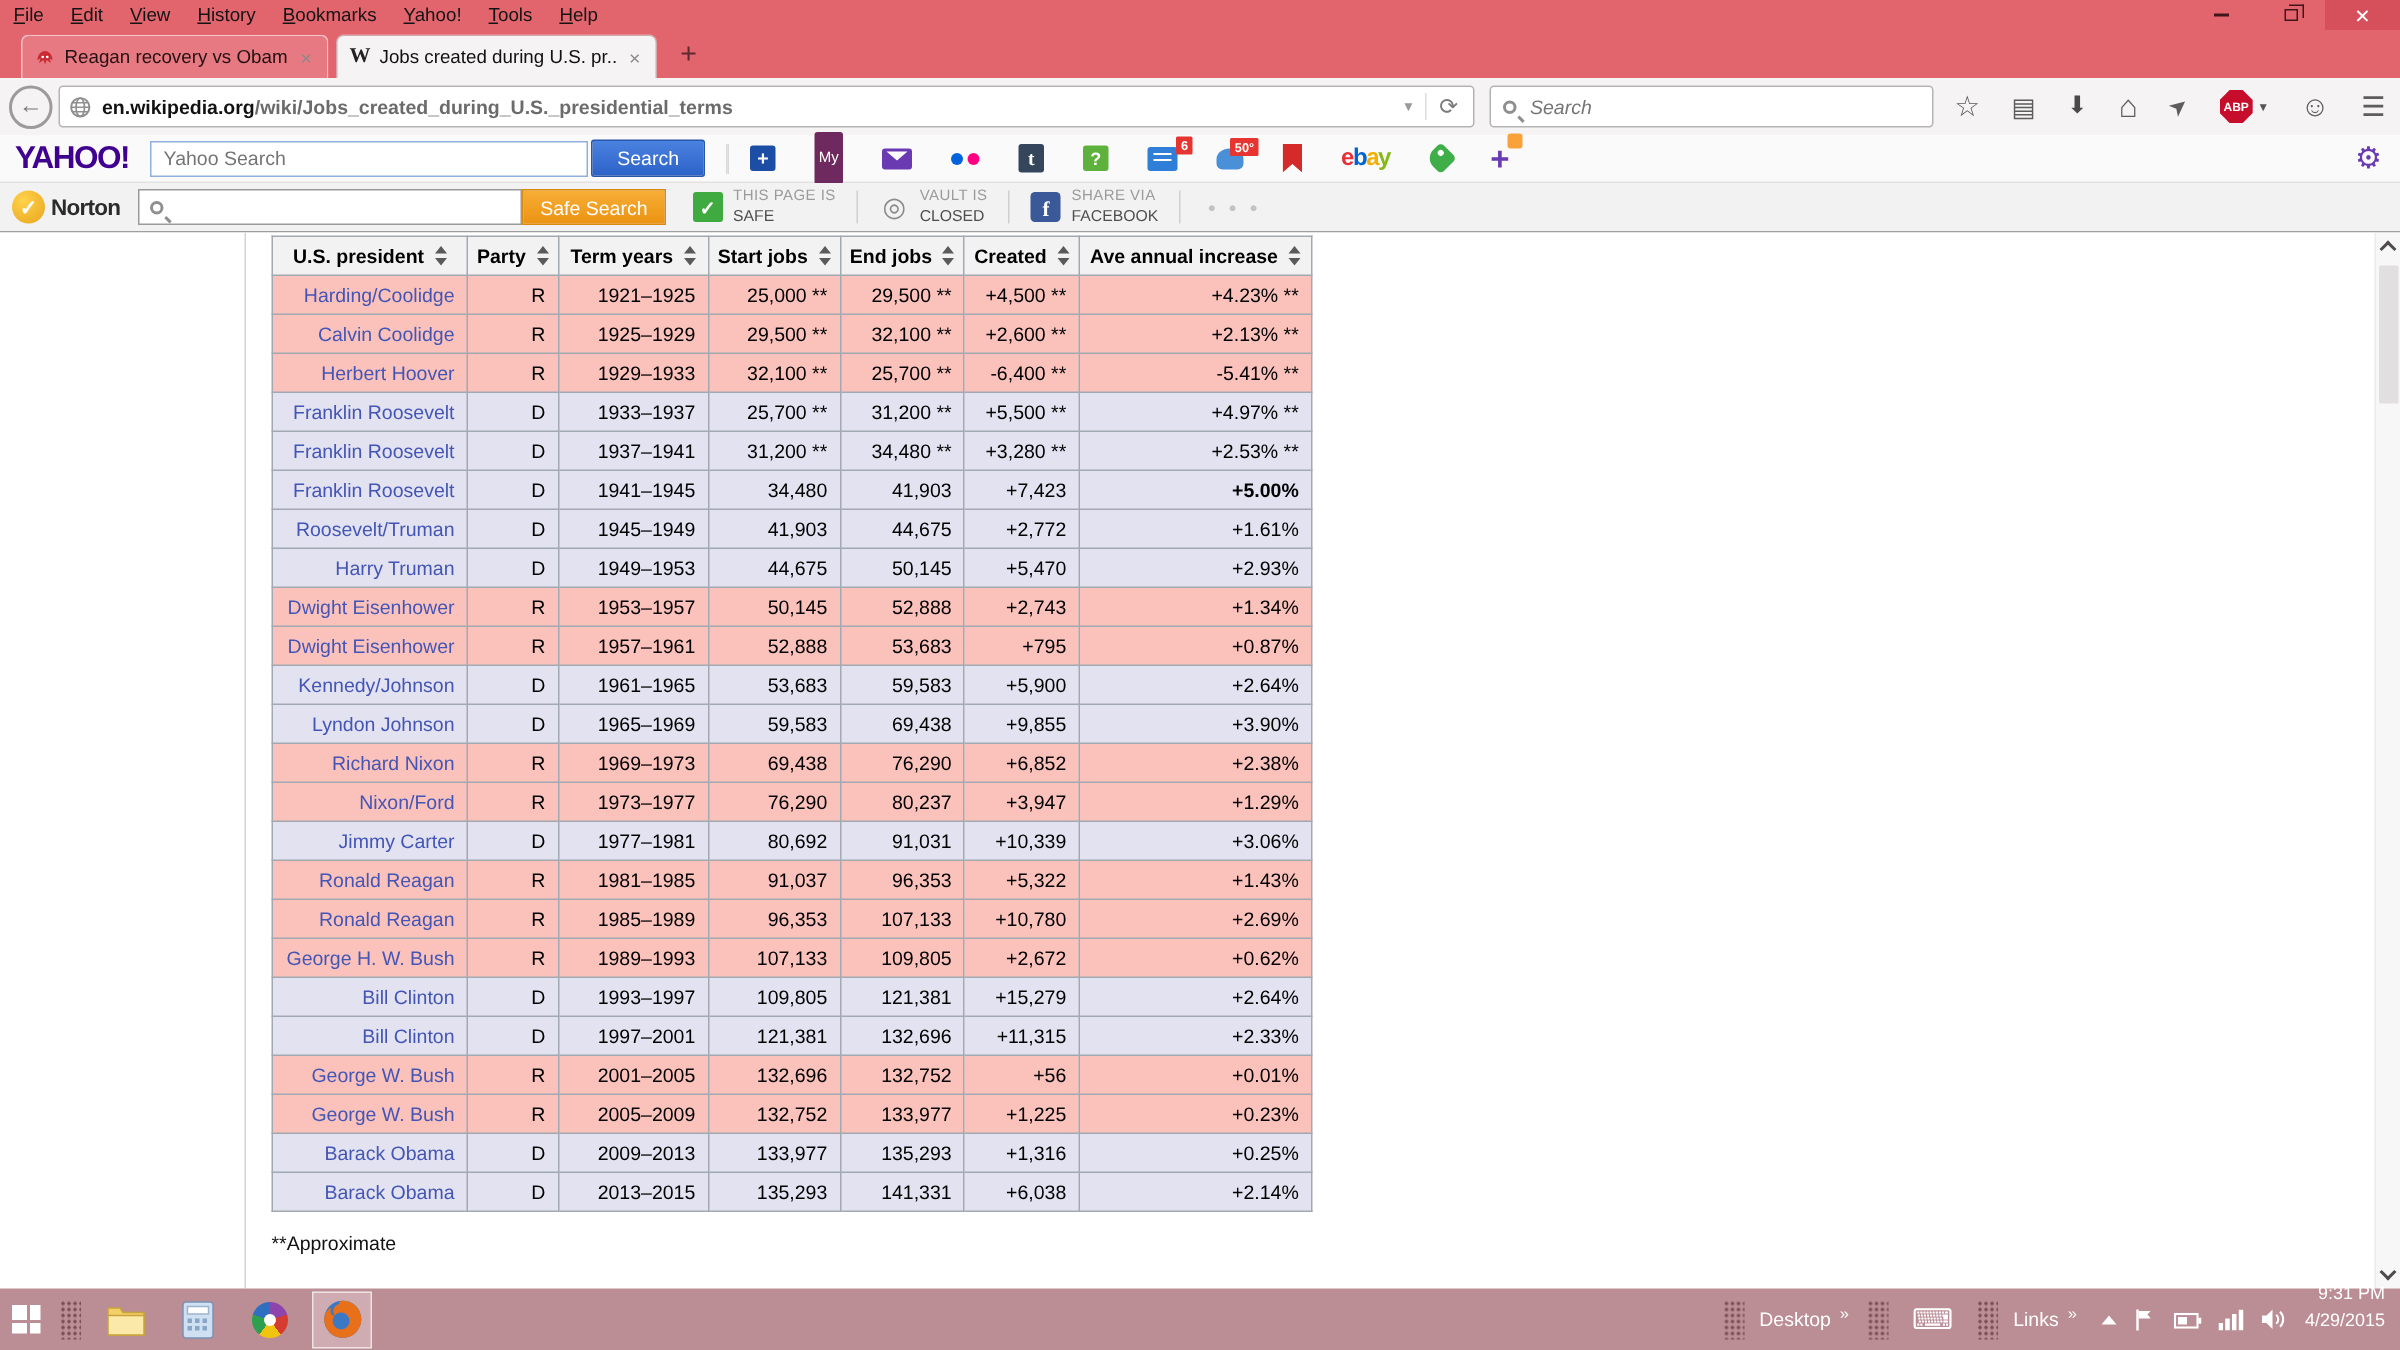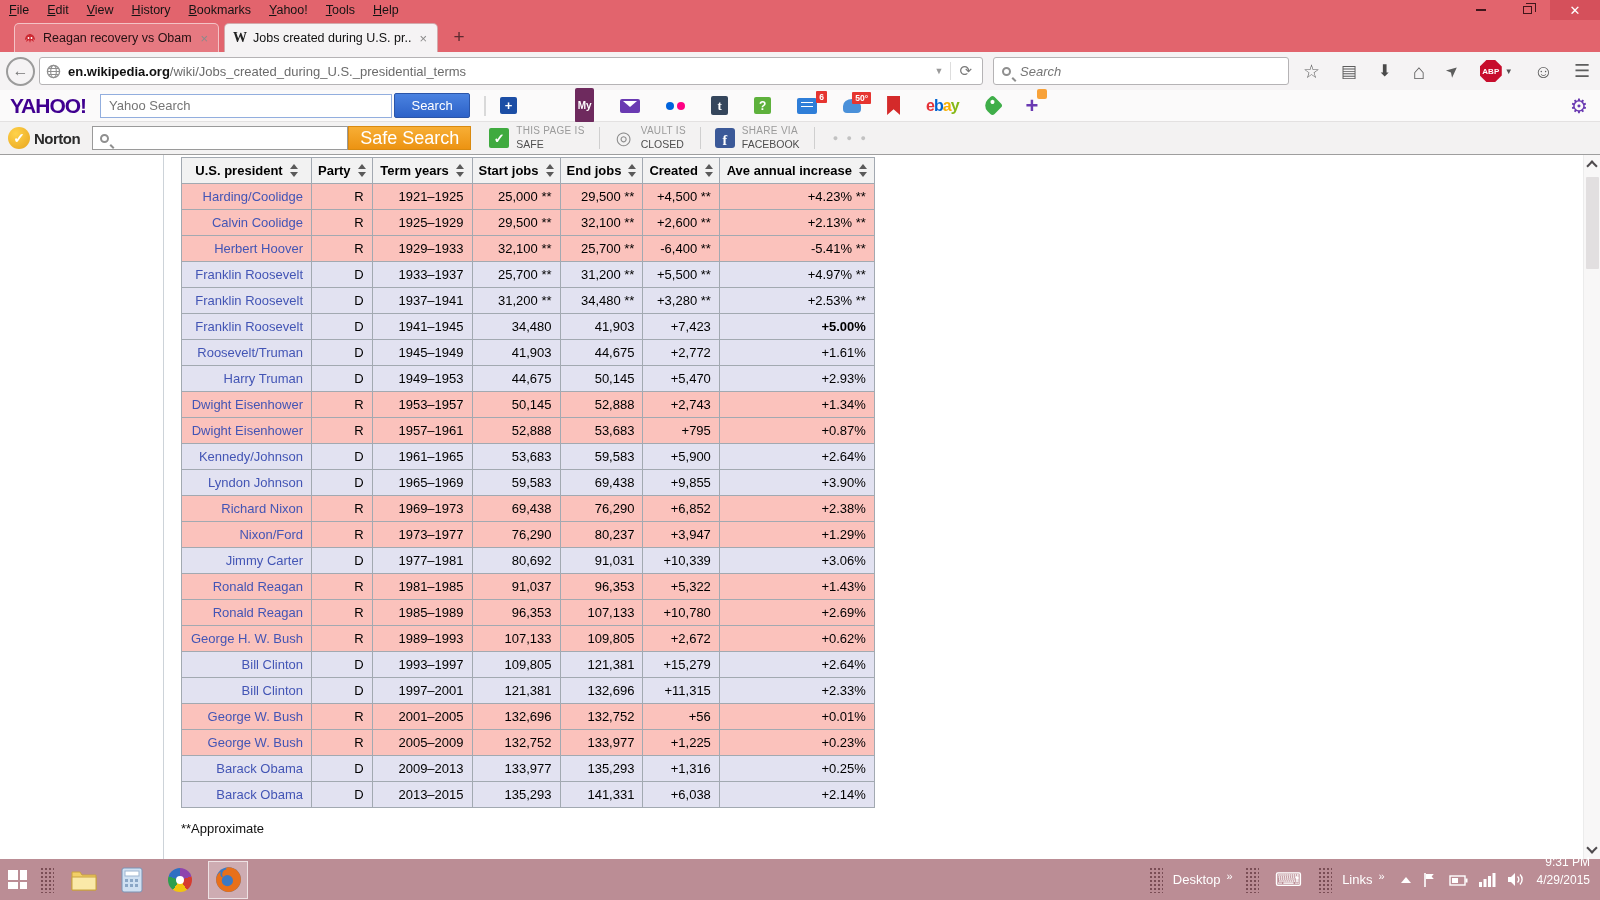--- a/index.html
+++ b/index.html
@@ -24,21 +24,21 @@
   .tab-active { left:224px; width:214px; background:#f5f3f4; border:1px solid rgba(160,60,66,.4); border-bottom:none; color:#111; }
   .tab-label { flex:1; white-space:nowrap; overflow:hidden; margin:0 6px; }
   .tab-close { color:#8a8a8a; font-size:13px; padding:0 2px; }
   .newtab-btn { position:absolute; left:446px; bottom:4px; font-size:19px; color:#5d2a30; width:26px; text-align:center; }
   .fav-w { font-family:"Liberation Serif", serif; font-weight:bold; font-size:14px; color:#222; }
 
   
   .navbar { position:absolute; left:0; top:52px; width:1600px; height:38px; background:#f5f3f4; display:flex; align-items:center; }
   .back-btn { width:29px; height:29px; border:2px solid #9b9b9b; border-radius:50%; margin-left:6px; display:flex; align-items:center; justify-content:center; color:#777; font-size:16px; background:#f5f3f4; z-index:2; }
   .urlbar { height:28px; width:944px; margin-left:4px; background:#fff; border:1px solid #b5b3b5; border-radius:3px; display:flex; align-items:center; padding:0 6px; }
-  .url-text { font-size:13px; margin-left:7px; flex:1; white-space:nowrap; overflow:hidden; }
+  .url-text { font-size:13px; margin-left:7px; flex:1; white-space:nowrap; overflow:hidden;font-weight:bold; }
   .url-domain { color:#111; }
   .url-path { color:#6b6b6b; }
   .url-drop { color:#9a9a9a; font-size:9px; padding:0 7px; }
   .url-reload { color:#7a7a7a; font-size:15px; border-left:1px solid #ddd; padding:0 4px 0 8px; }
   .searchbar { height:28px; width:296px; margin-left:10px; background:#fff; border:1px solid #b5b3b5; border-radius:3px; display:flex; align-items:center; padding:0 8px; }
   .searchbar input, .ysearch input, .nsearch input { border:none; outline:none; background:transparent; font-size:13px; flex:1; min-width:0; font-family:"Liberation Sans",sans-serif; }
   .searchbar input { font-style:italic; color:#444; }
   .mag { width:9px; height:9px; border:2px solid #8f8f8f; border-radius:50%; position:relative; flex:none; }
   .mag::after { content:""; position:absolute; width:2px; height:5px; background:#8f8f8f; top:8px; left:9px; transform:rotate(-45deg); }
   .nav-icons { display:flex; align-items:center; margin-left:14px; gap:21px; }
@@ -52,21 +52,21 @@
   
   .yahoobar { position:absolute; left:0; top:90px; width:1600px; height:32px; background:#fbfafa; border-bottom:1px solid #e3e1e1; display:flex; align-items:center; }
   .y-logo { font-size:21px; font-weight:bold; color:#400090; letter-spacing:-1px; margin:0 14px 0 10px; }
   .ysearch { width:292px; height:24px; background:#fff; border:1px solid #92aede; display:flex; align-items:center; padding:0 8px; }
   .ysearch input { color:#b5b5b5; }
   .y-btn { width:76px; height:25px; background:linear-gradient(#4a82e0,#2d62c8); color:#fff; font-size:13px; border:1px solid #2b55a8; border-radius:2px; margin-left:2px; display:flex; align-items:center; justify-content:center; }
   .y-div { width:1px; height:20px; border-left:1px solid #d9d9d9; border-right:1px solid #d9d9d9; margin:0 14px; }
   .y-icons { display:flex; align-items:center; gap:26px; }
   .yi { position:relative; display:flex; align-items:center; justify-content:center; }
   .yi-plus { width:17px; height:17px; background:#1c4ea5; border-radius:2px; color:#fff; font-size:13px; font-weight:bold; }
-  .yi-my { width:19px; height:35px; background:#6e2a5e; border-radius:2px; color:#fff; font-size:10px; font-weight:bold;margin-left:32px; }
+  .yi-my { width:19px; height:35px; background:#6e2a5e; border-radius:2px; color:#fff; font-size:10px; font-weight:normal; }
   .yi-mail { width:20px; height:14px; background:#6a3ab2; border-radius:2px; position:relative; }
   .yi-mail::after { content:""; position:absolute; left:3px; top:2px; border-left:7px solid transparent; border-right:7px solid transparent; border-top:6px solid #fff; }
   .yi-flickr { display:flex; gap:3px; }
   .dot { width:8px; height:8px; border-radius:50%; }
   .dot-b { background:#0063dc; } .dot-p { background:#ff0084; }
   .yi-tumblr { width:17px; height:19px; background:#35465c; border-radius:2px; color:#fff; font-size:13px; font-weight:bold; font-family:"Liberation Serif",serif; }
   .yi-q { width:17px; height:17px; background:#5eb13c; border-radius:2px; color:#fff; font-size:12px; font-weight:bold; }
   .badge { position:absolute; top:-7px; right:-10px; background:#e63530; color:#fff; font-size:8.5px; font-weight:bold; padding:1px 3px; border-radius:1px; line-height:1.2; }
   .yi-news { width:20px; height:16px; background:#2f7ed8; border-radius:2px; }
   .yi-news::after { content:""; position:absolute; left:4px; top:4px; width:12px; height:8px; background:repeating-linear-gradient(#fff 0 1.5px, transparent 1.5px 4px); }
@@ -78,21 +78,21 @@
   .yi-plusrss { color:#6a3ab2; font-size:22px; font-weight:bold; }
   .yi-rsssq { position:absolute; top:-4px; right:-9px; width:10px; height:10px; background:#f8a239; border-radius:2px; }
   .y-gear { margin-left:auto; margin-right:12px; color:#6a3ab2; font-size:20px; }
 
   
   .nortonbar { position:absolute; left:0; top:122px; width:1600px; height:33px; background:#f3f2f2; border-bottom:1px solid #9e9e9e; display:flex; align-items:center; font-size:11px; }
   .norton-logo { display:flex; align-items:center; gap:4px; margin-left:8px; }
   .n-circle { width:22px; height:22px; border-radius:50%; background:radial-gradient(circle at 35% 30%, #ffd24a, #e8a51e); color:#fff; font-size:14px; font-weight:bold; display:flex; align-items:center; justify-content:center; }
   .n-brand { font-size:15px; font-weight:bold; color:#2b2b2b; letter-spacing:-.5px; }
   .nsearch { width:256px; height:24px; background:#fff; border:1px solid #9a9a9a; margin-left:12px; display:flex; align-items:center; padding-left:7px; }
-  .n-safebtn { height:24px; padding:0 11px; background:linear-gradient(#f7ae35,#ec9312); color:#fff; font-size:18px; display:flex; align-items:center; border:1px solid #d98a10; }
+  .n-safebtn { height:24px; padding:0 11px; background:linear-gradient(#f7ae35,#ec9312); color:#fff; font-size:13px; display:flex; align-items:center; border:1px solid #d98a10; }
   .n-status { display:flex; align-items:center; gap:7px; margin-left:18px; }
   .n-check { width:20px; height:20px; background:#3faa3f; border-radius:2px; color:#fff; font-size:13px; font-weight:bold; display:flex; align-items:center; justify-content:center; }
   .n-lines { display:flex; flex-direction:column; line-height:1.25; }
   .n-l1 { color:#9b9b9b; font-size:10px; letter-spacing:.3px; }
   .n-l2 { color:#4e4e4e; font-size:10.5px; }
   .n-div { width:1px; height:22px; background:#cfcfcf; margin:0 14px; }
   .n-vault { width:20px; height:20px; color:#8a8a8a; font-size:18px; display:flex; align-items:center; justify-content:center; }
   .n-fb { width:20px; height:20px; background:#3b5998; border-radius:3px; color:#fff; font-family:"Liberation Serif",serif; font-weight:bold; font-size:14px; display:flex; align-items:end; justify-content:center; line-height:1.1; }
   .n-dots { color:#c2c2c2; font-size:9px; letter-spacing:3px; margin-left:4px; }
 

